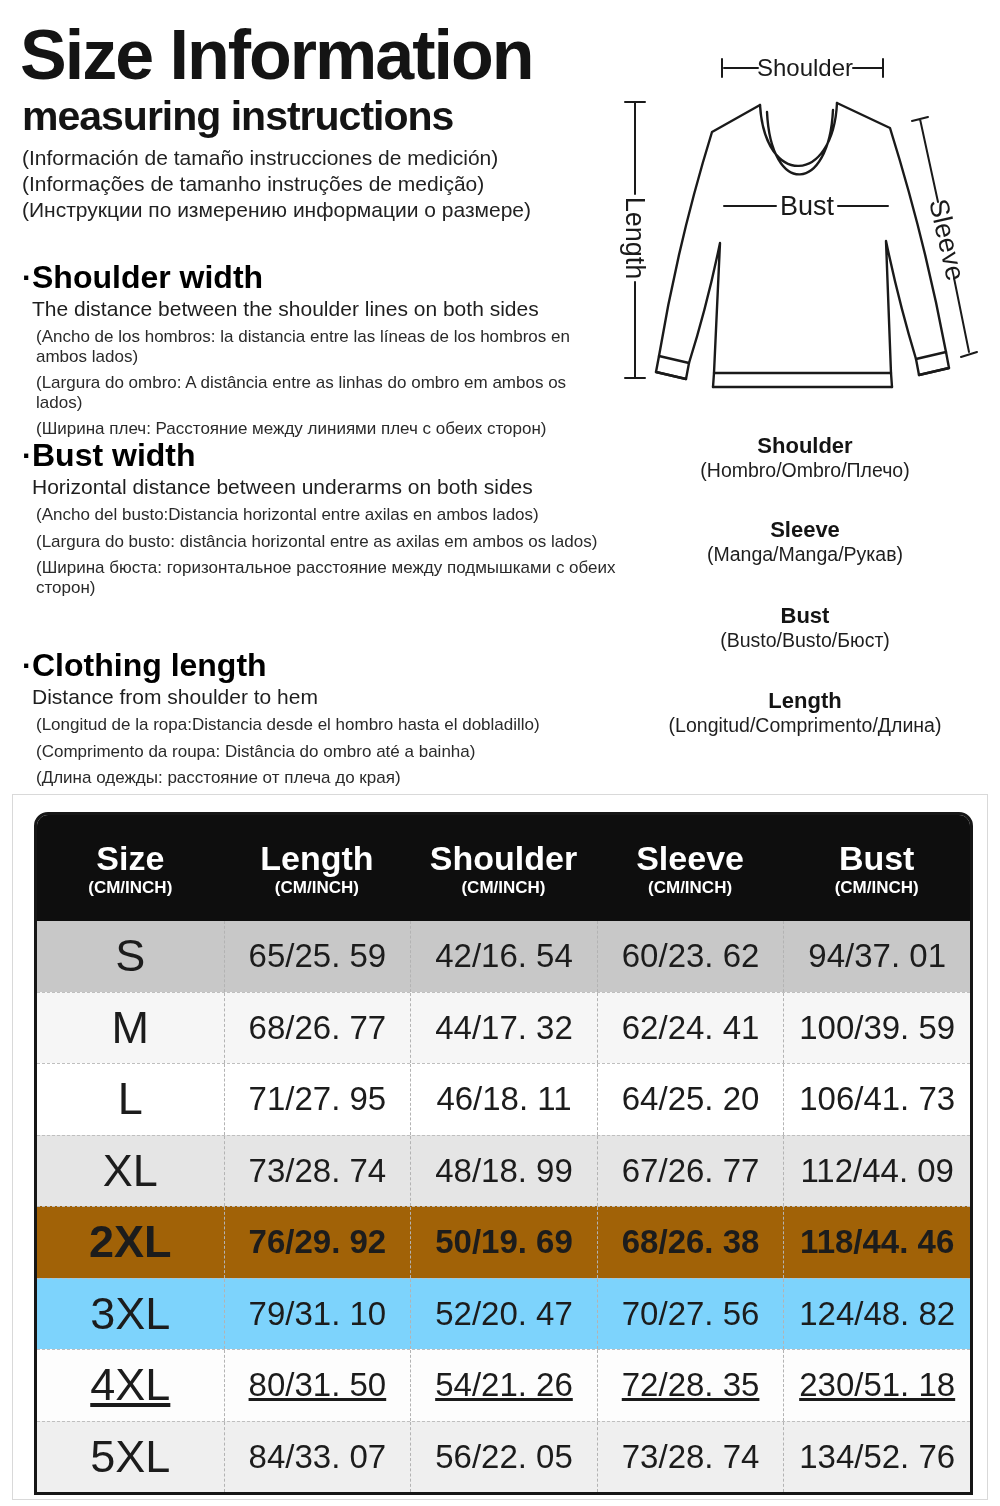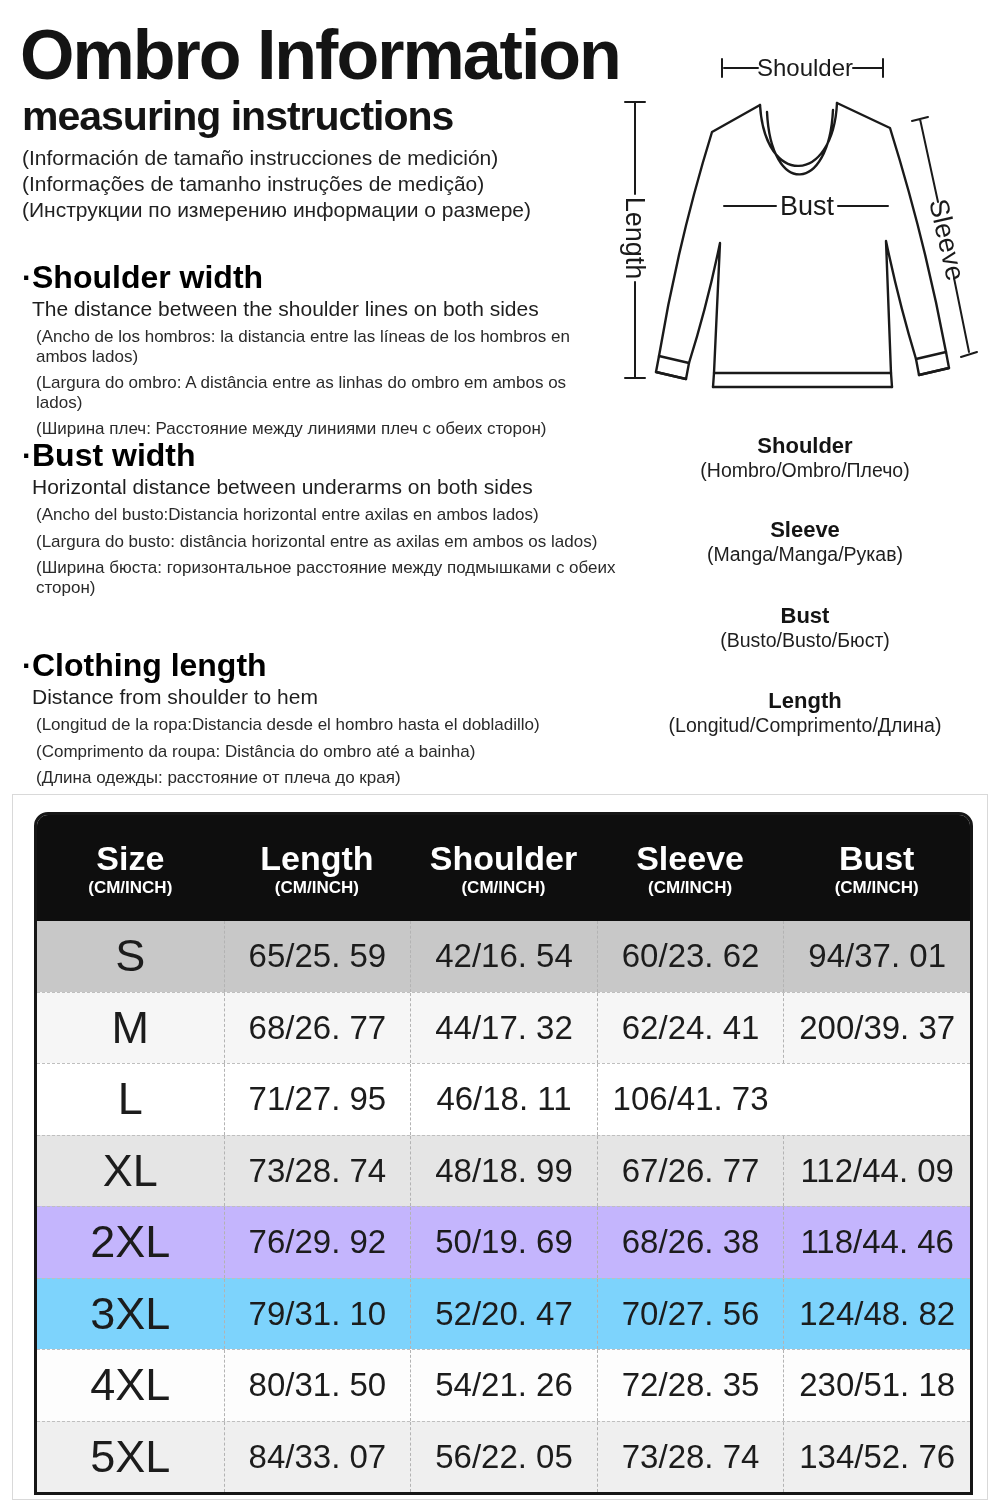--- a/index.html
+++ b/index.html
@@ -46,21 +46,21 @@
   .cell{display:flex;align-items:center;justify-content:center;font-size:33px;color:#1c1c1c;}
   .cell + .cell{border-left:1px dashed #b3b3b3;}
   .size-cell{font-size:45px;letter-spacing:0;}
 </style>
 </head>
 <body>
 
 <div class="page">
 
   <header class="intro">
-    <h1>Ombro Information</h1>
+    <h1>Size Information</h1>
     <h2>measuring instructions</h2>
     <p class="tr">(Información de tamaño instrucciones de medición)</p>
     <p class="tr">(Informações de tamanho instruções de medição)</p>
     <p class="tr">(Инструкции по измерению информации о размере)</p>
   </header>
 
   <section class="measure-sec sec-shoulder">
     <h3><span class="bullet">·</span><span>Shoulder width</span></h3>
     <p class="desc">The distance between the shoulder lines on both sides</p>
     <p class="t">(Ancho de los hombros: la distancia entre las líneas de los hombros en ambos lados)</p>
@@ -165,50 +165,51 @@
             <div class="cell">65/25. 59</div>
             <div class="cell">42/16. 54</div>
             <div class="cell">60/23. 62</div>
             <div class="cell">94/37. 01</div>
           </div>
           <div class="trow" style="background: rgb(246, 246, 246);">
             <div class="cell size-cell">M</div>
             <div class="cell">68/26. 77</div>
             <div class="cell">44/17. 32</div>
             <div class="cell">62/24. 41</div>
-            <div class="cell">200/39. 37</div>
+            <div class="cell">100/39. 59</div>
           </div>
           <div class="trow" style="background: rgb(255, 255, 255);">
             <div class="cell size-cell">L</div>
             <div class="cell">71/27. 95</div>
             <div class="cell">46/18. 11</div>
+            <div class="cell">64/25. 20</div>
             <div class="cell">106/41. 73</div>
           </div>
           <div class="trow" style="background: #e5e5e5;">
             <div class="cell size-cell">XL</div>
             <div class="cell">73/28. 74</div>
             <div class="cell">48/18. 99</div>
             <div class="cell">67/26. 77</div>
             <div class="cell">112/44. 09</div>
           </div>
-          <div class="trow" style="background: #c4b5fd;">
+          <div class="trow" style="background: #a16207; font-weight: bold;">
             <div class="cell size-cell">2XL</div>
             <div class="cell">76/29. 92</div>
             <div class="cell">50/19. 69</div>
             <div class="cell">68/26. 38</div>
             <div class="cell">118/44. 46</div>
           </div>
           <div class="trow" style="background: #7dd3fc;">
             <div class="cell size-cell">3XL</div>
             <div class="cell">79/31. 10</div>
             <div class="cell">52/20. 47</div>
             <div class="cell">70/27. 56</div>
             <div class="cell">124/48. 82</div>
           </div>
-          <div class="trow" style="background: rgb(253, 253, 253);">
+          <div class="trow" style="background: rgb(253, 253, 253); text-decoration: underline;">
             <div class="cell size-cell">4XL</div>
             <div class="cell">80/31. 50</div>
             <div class="cell">54/21. 26</div>
             <div class="cell">72/28. 35</div>
             <div class="cell">230/51. 18</div>
           </div>
           <div class="trow" style="background: rgb(239, 239, 239);">
             <div class="cell size-cell">5XL</div>
             <div class="cell">84/33. 07</div>
             <div class="cell">56/22. 05</div>

